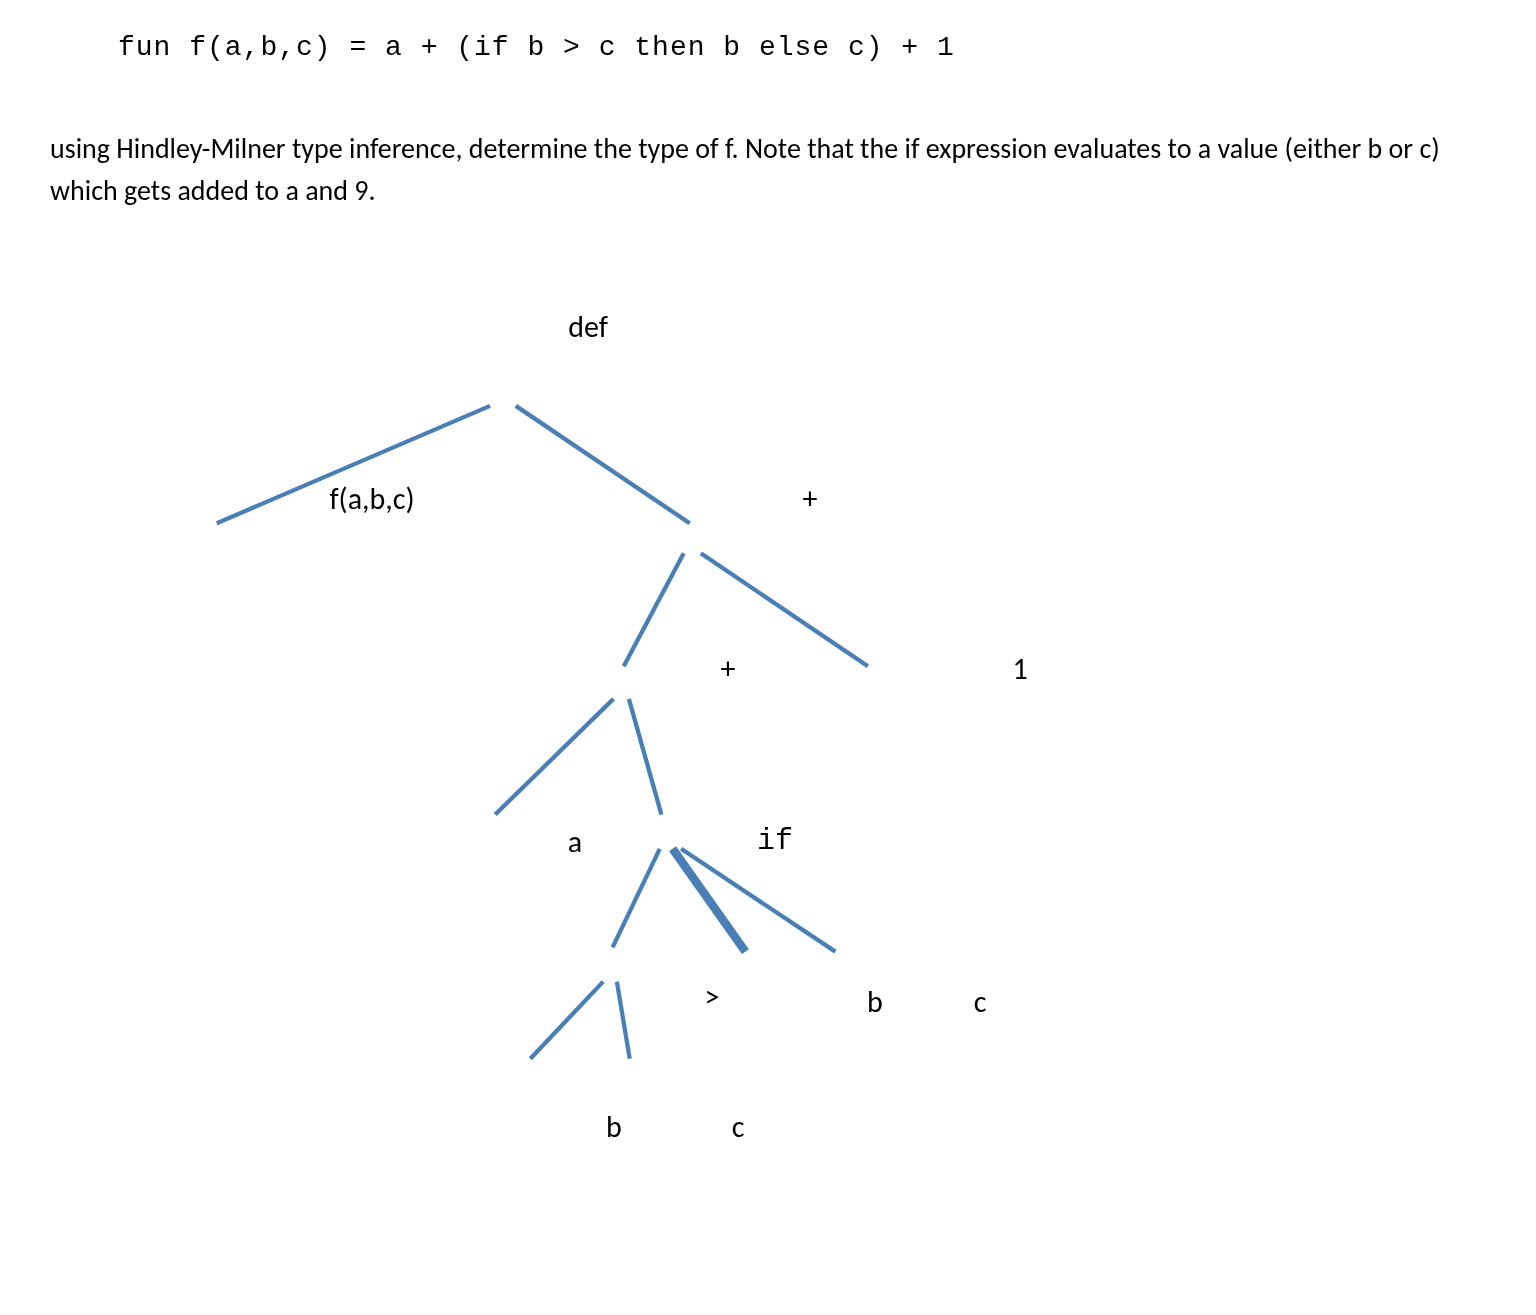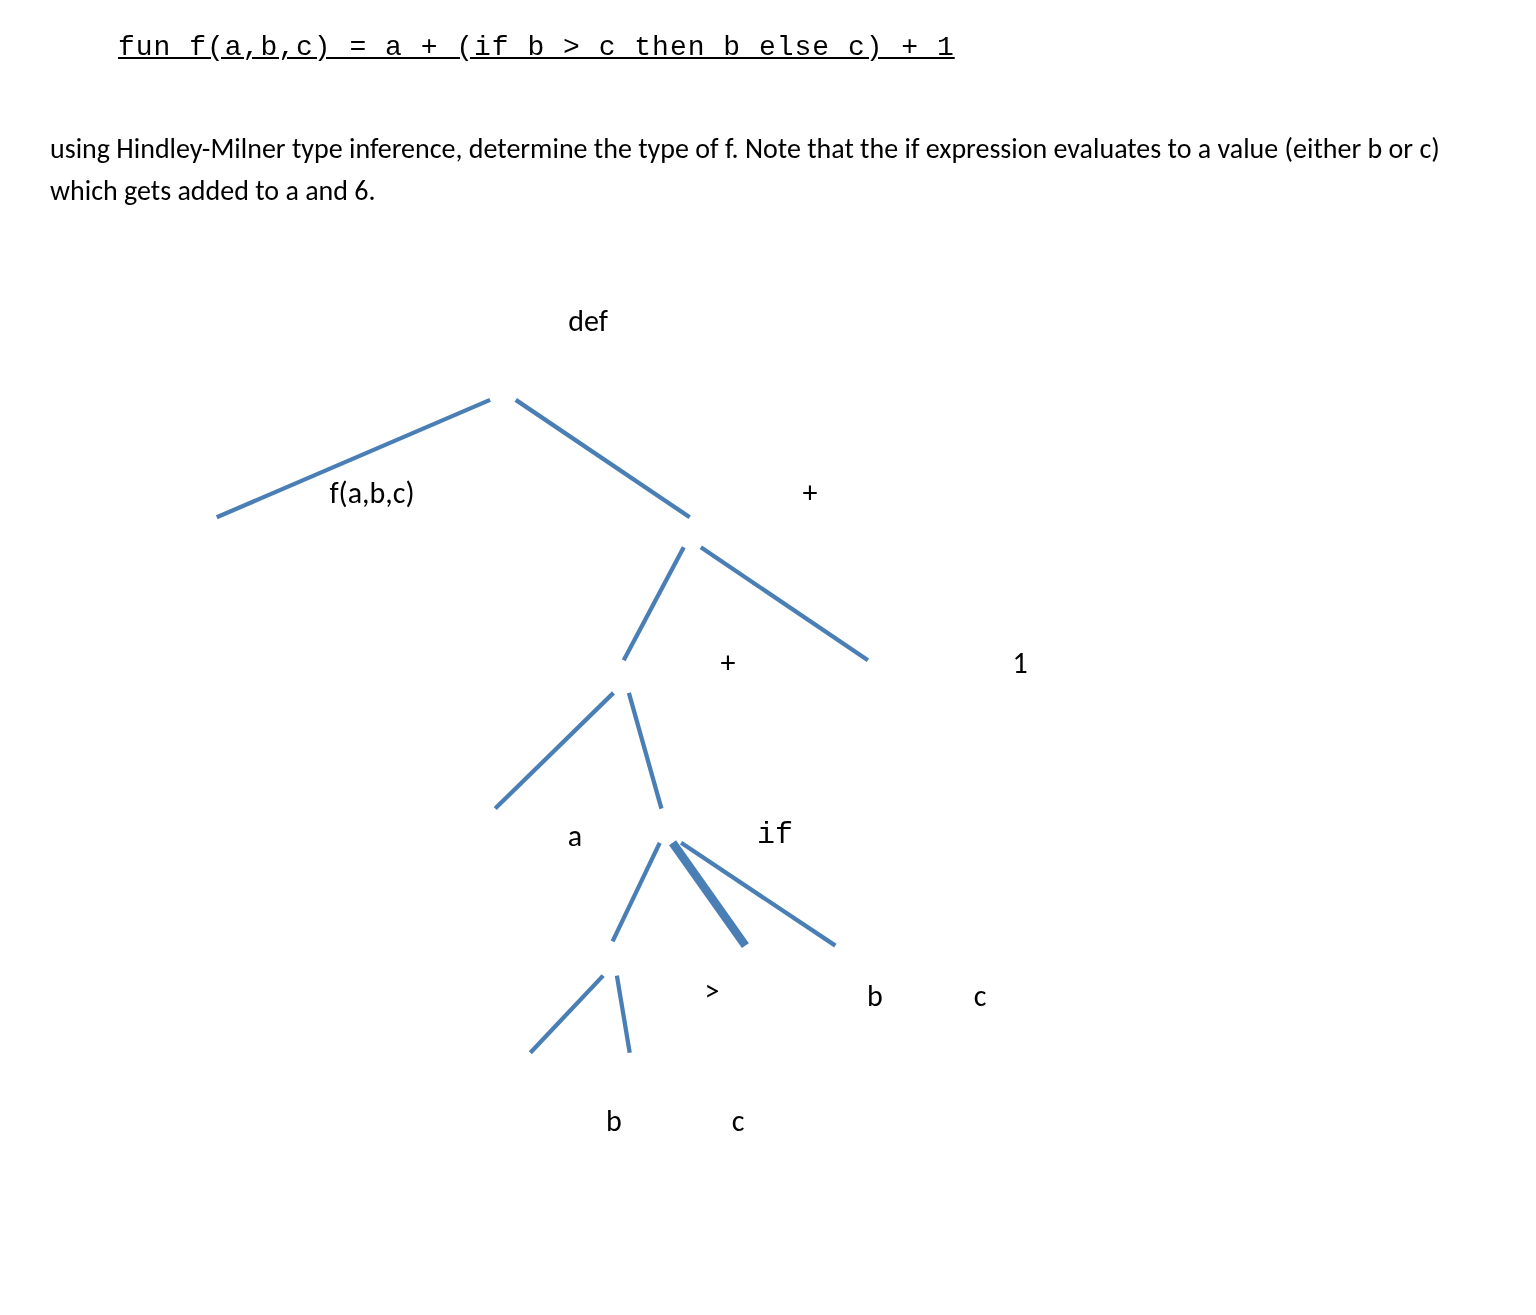--- a/index.html
+++ b/index.html
@@ -14,34 +14,33 @@
       font-family: Calibri, Arial, sans-serif;
       position: relative;
     }
     .code-line {
       font-family: 'Courier New', Courier, monospace;
       font-size: 28px;
       position: absolute;
       top: 32px;
       left: 118px;
       letter-spacing: 1px;
-      text-decoration: underline;
     }
     .description {
       font-family: Calibri, Arial, sans-serif;
       font-size: 28px;
       position: absolute;
       top: 128px;
       left: 50px;
       right: 50px;
       line-height: 1.5;
     }
     .tree-container {
       position: absolute;
-      top: 270px;
+      top: 276px;
       left: 0;
       width: 1316px;
       height: 1000px;
     }
     .tree-container svg {
       width: 100%;
       height: 100%;
     }
     .node-label {
       position: absolute;
@@ -49,21 +48,21 @@
       font-size: 30px;
       text-align: center;
       transform: translate(-50%, -50%);
     }
   </style>
 </head>
 <body>
 
 <div class="code-line">fun f(a,b,c) =  a + (if b &gt; c then b else c) + 1</div>
 
-<div class="description">using Hindley-Milner type inference, determine the type of f. Note that the if expression evaluates to a value (either b or c) which gets added to a and 6.</div>
+<div class="description">using Hindley-Milner type inference, determine the type of f. Note that the if expression evaluates to a value (either b or c) which gets added to a and 9.</div>
 
 <div class="tree-container">
   <svg viewBox="0 0 1536 1000">
 
     <line x1="572" y1="68" x2="253" y2="205" stroke="#4a7fb5" stroke-width="5"></line>
 
     <line x1="602" y1="68" x2="805" y2="205" stroke="#4a7fb5" stroke-width="5"></line>
 
     <line x1="798" y1="240" x2="728" y2="372" stroke="#4a7fb5" stroke-width="5"></line>
 

